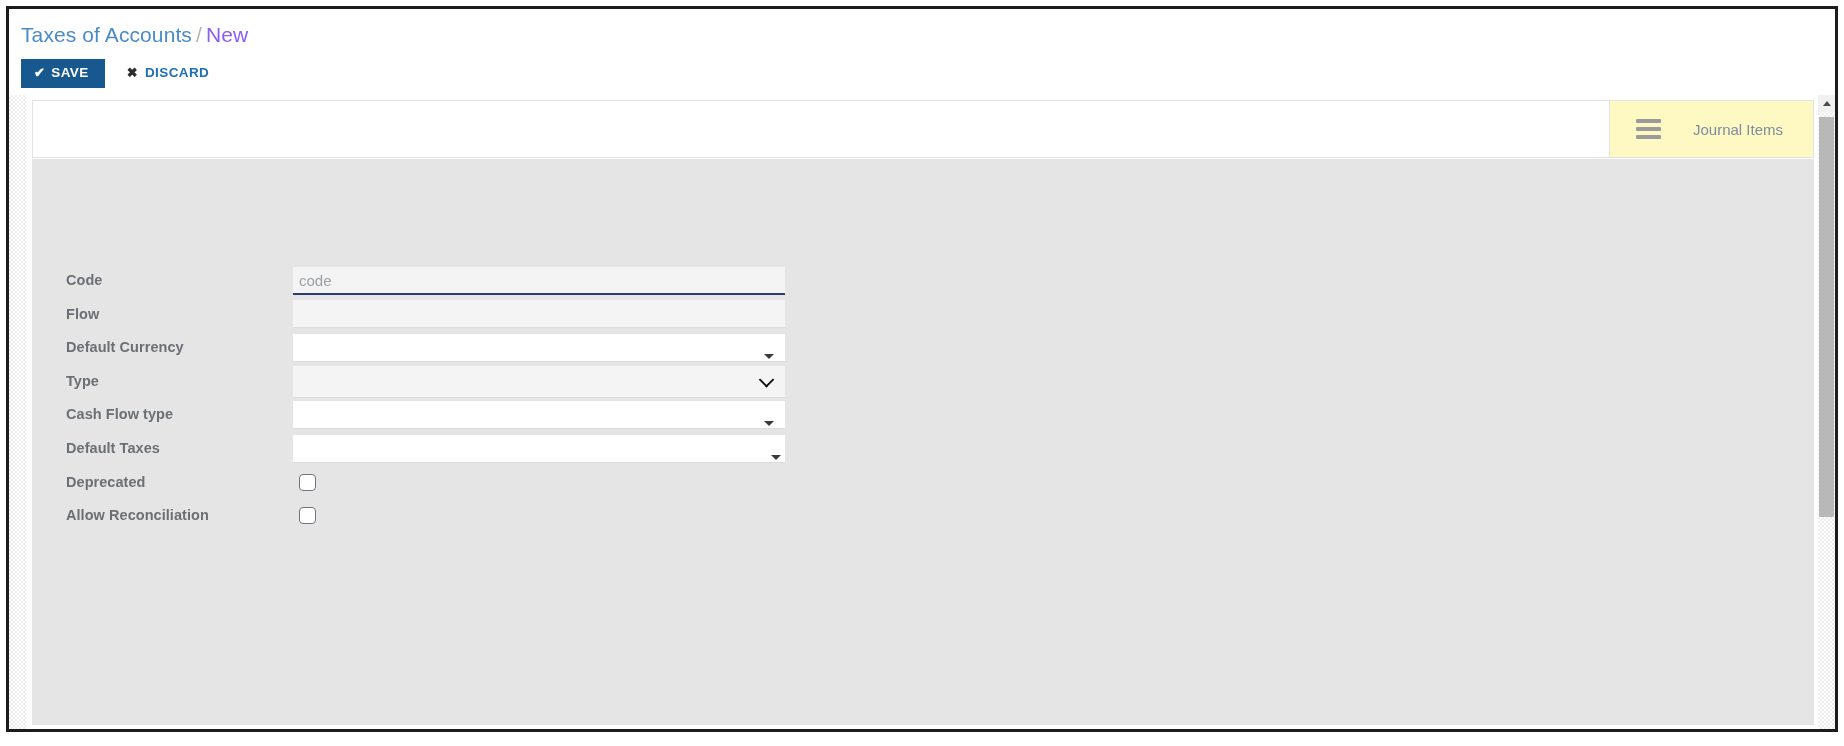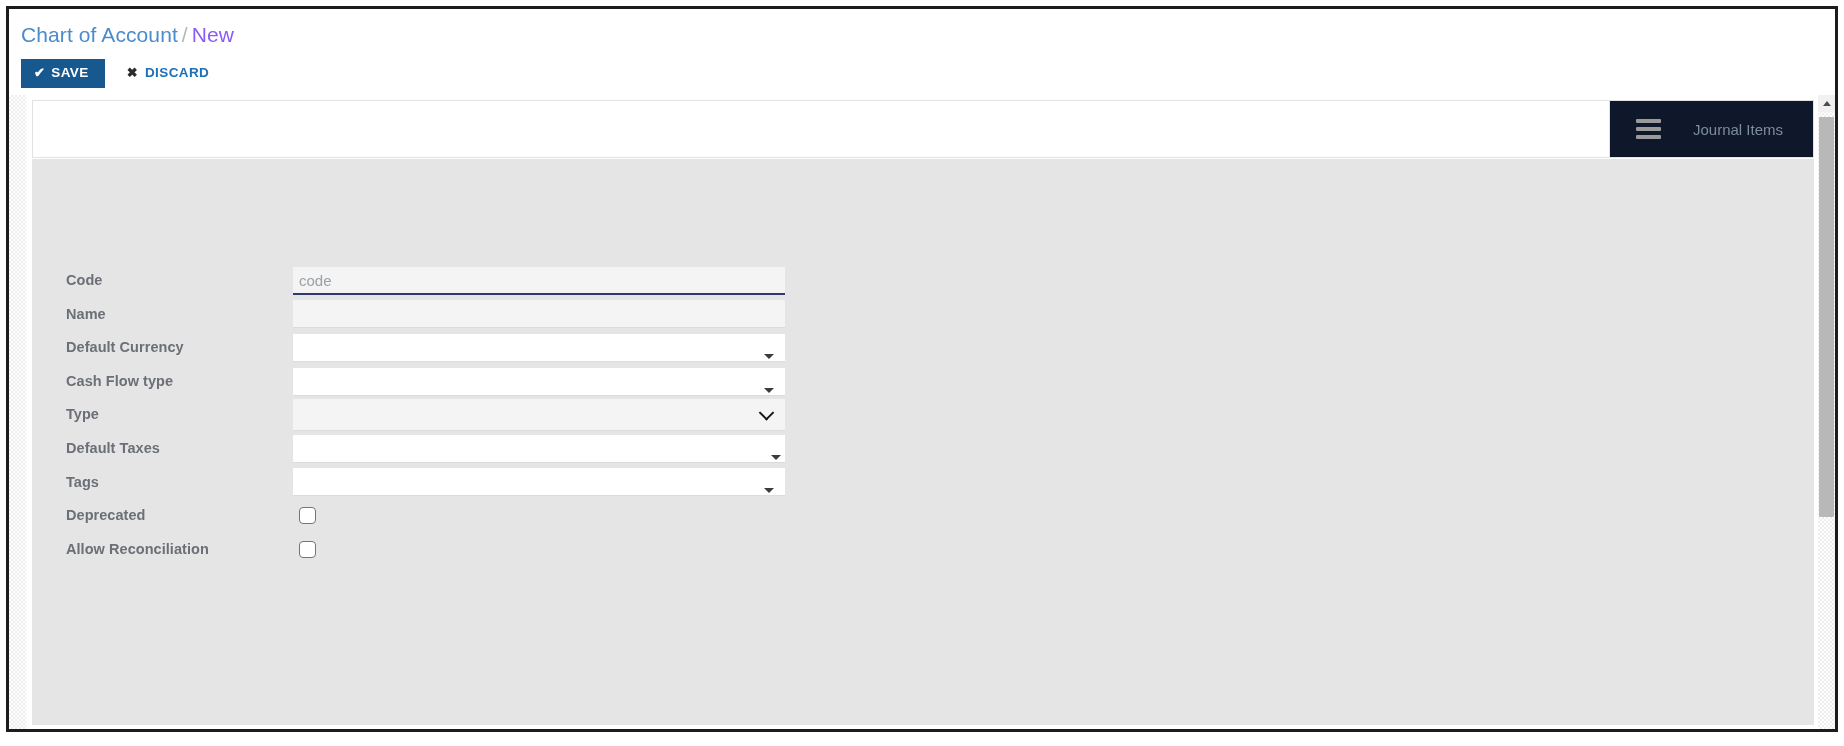--- a/index.html
+++ b/index.html
@@ -150,21 +150,21 @@
     display: flex;
     justify-content: flex-end;
     align-items: stretch;
   }
   .smart-btn {
     display: flex;
     align-items: center;
     gap: 32px;
     padding: 0 30px 0 26px;
     border-left: 1px solid #e2e2e2;
-    background: #0f172a;
+    background: #fef9c3;
     cursor: pointer;
     min-width: 188px;
     justify-content: flex-end;
   }
   .hamburger {
     display: flex;
     flex-direction: column;
     gap: 4px;
     width: 25px;
   }
@@ -294,21 +294,21 @@
   }
 </style>
 </head>
 <body>
 
 <div class="frame">
 
   <div class="control-panel">
 
     <div class="breadcrumb">
-      <span class="bc-link">Chart of Account</span><span class="bc-sep">/</span><span class="bc-current">New</span>
+      <span class="bc-link">Taxes of Accounts</span><span class="bc-sep">/</span><span class="bc-current">New</span>
     </div>
 
     <div class="btn-row">
       <button class="btn-save">
         <span class="ic-check">✔</span>
         <span>SAVE</span>
       </button>
       <button class="btn-discard">
         <span class="ic-x">✖</span>
         <span>DISCARD</span>
@@ -346,83 +346,73 @@
             <div class="cell-label">Code</div>
             <div class="cell-field">
               <div class="fld filled">
                 <span class="fld-text fld-placeholder">code</span>
                 <span class="underline-focus"></span>
               </div>
             </div>
           </div>
 
           <div class="form-row">
-            <div class="cell-label">Name</div>
+            <div class="cell-label">Flow</div>
             <div class="cell-field">
               <div class="fld filled">
                 <span class="fld-text"></span>
                 <span class="underline-grey"></span>
               </div>
             </div>
           </div>
 
           <div class="form-row">
             <div class="cell-label">Default Currency</div>
             <div class="cell-field">
               <div class="fld plain">
                 <span class="fld-text"></span>
                 <span class="caret-sm" style="right:11px;"></span>
                 <span class="underline-grey"></span>
               </div>
             </div>
           </div>
 
           <div class="form-row">
+            <div class="cell-label">Type</div>
+            <div class="cell-field">
+              <div class="fld filled" style="height:32px;">
+                <span class="fld-text"></span>
+                <span class="caret-chevron"></span>
+                <span class="underline-grey"></span>
+              </div>
+            </div>
+          </div>
+
+          <div class="form-row">
             <div class="cell-label">Cash Flow type</div>
             <div class="cell-field">
               <div class="fld plain">
                 <span class="fld-text"></span>
                 <span class="caret-sm" style="right:11px;"></span>
                 <span class="underline-grey"></span>
               </div>
             </div>
           </div>
 
           <div class="form-row">
-            <div class="cell-label">Type</div>
-            <div class="cell-field">
-              <div class="fld filled" style="height:32px;">
-                <span class="fld-text"></span>
-                <span class="caret-chevron"></span>
-                <span class="underline-grey"></span>
-              </div>
-            </div>
-          </div>
-
-          <div class="form-row">
             <div class="cell-label">Default Taxes</div>
             <div class="cell-field">
               <div class="fld plain">
                 <span class="fld-text"></span>
                 <span class="caret-sm" style="right:4px;"></span>
                 <span class="underline-grey"></span>
               </div>
             </div>
           </div>
 
-          <div class="form-row">
-            <div class="cell-label">Tags</div>
-            <div class="cell-field">
-              <div class="fld plain">
-                <span class="fld-text"></span>
-                <span class="caret-sm" style="right:11px;"></span>
-                <span class="underline-grey"></span>
-              </div>
-            </div>
-          </div>
 
 
 
 
           <div class="form-row">
             <div class="cell-label">Deprecated</div>
             <div class="cell-field">
               <span class="chk"></span>
             </div>
           </div>

